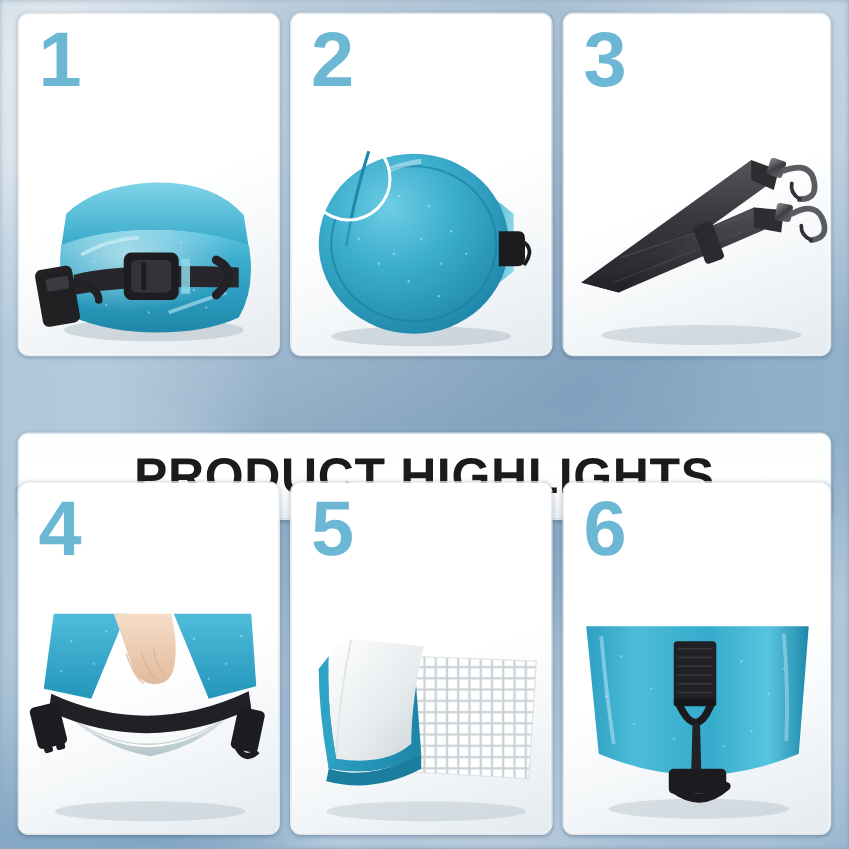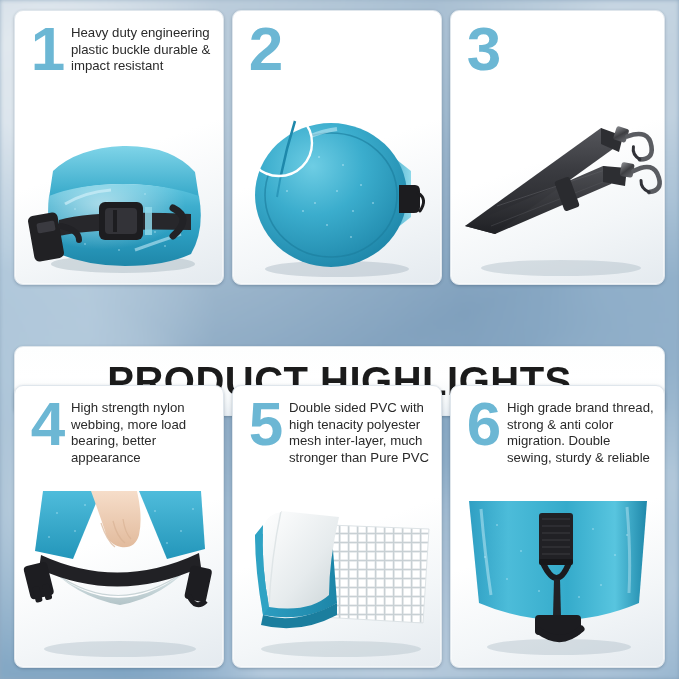--- a/index.html
+++ b/index.html
@@ -83,21 +83,20 @@
 </head>
 <body>
 
 <div id="bg"></div>
 
 <div id="frame">
 
   <div class="card" style="left:14px;top:10px;width:210px;height:275px;">
     <div class="card-head">
       <div class="num">1</div>
-      <div class="desc">Heavy duty engineering plastic buckle durable &amp; impact resistant</div>
     </div>
     <div class="art" style="height:170px;">
       <svg viewBox="0 0 210 170" width="210" height="170">
         <defs>
           <linearGradient id="c1bag" x1="0" y1="0" x2="0" y2="1">
             <stop offset="0%" stop-color="#5fc6e0"></stop>
               <stop offset="28%" stop-color="#3dadcd"></stop>
             <stop offset="62%" stop-color="#2b9dc0"></stop>
               <stop offset="100%" stop-color="#1f87a9"></stop>
           </linearGradient>
@@ -262,21 +261,20 @@
     </div>
   </div>
 
   <div id="banner">
     <div class="bt">PRODUCT HIGHLIGHTS</div>
   </div>
 
   <div class="card" style="left:14px;top:385px;width:210px;height:283px;">
     <div class="card-head">
       <div class="num">4</div>
-      <div class="desc">High strength nylon webbing, more load bearing, better appearance</div>
     </div>
     <div class="art" style="height:180px;">
       <svg viewBox="0 0 210 180" width="210" height="180">
         <defs>
           <linearGradient id="c4bag" x1="0" y1="0" x2="0" y2="1">
             <stop offset="0%" stop-color="#4fbcdb"></stop>
               <stop offset="100%" stop-color="#2396ba"></stop>
           </linearGradient>
           <linearGradient id="c4lin" x1="0" y1="0" x2="0" y2="1">
             <stop offset="0%" stop-color="#e7eff1"></stop>
@@ -324,21 +322,20 @@
           <rect x="0" y="0" width="22" height="34" rx="4" fill="#1d1d21"></rect>
           <path d="M4 30 q10 14 18 2" stroke="#1d1d21" stroke-width="5" fill="none"></path>
         </g>
       </svg>
     </div>
   </div>
 
   <div class="card" style="left:232px;top:385px;width:210px;height:283px;">
     <div class="card-head">
       <div class="num">5</div>
-      <div class="desc">Double sided PVC with high tenacity polyester mesh inter-layer, much stronger than Pure PVC</div>
     </div>
     <div class="art" style="height:168px;">
       <svg viewBox="0 0 210 168" width="210" height="168">
         <defs>
           <linearGradient id="c5top" x1="0" y1="0" x2="1" y2="1">
             <stop offset="0%" stop-color="#ffffff"></stop>
               <stop offset="60%" stop-color="#e6ebed"></stop>
             <stop offset="100%" stop-color="#ccd5d8"></stop>
           </linearGradient>
           <linearGradient id="c5teal" x1="0" y1="0" x2="1" y2="0">
@@ -364,21 +361,20 @@
         <path d="M30 26 Q34 14 48 12" stroke="#ffffff" stroke-width="2" fill="none"></path>
 
         <path d="M22 36 L30 26 Q28 66 36 108 L30 116 Q22 72 22 36 Z" fill="#2fa3c4"></path>
       </svg>
     </div>
   </div>
 
   <div class="card" style="left:450px;top:385px;width:215px;height:283px;">
     <div class="card-head">
       <div class="num">6</div>
-      <div class="desc">High grade brand thread, strong &amp; anti color migration. Double sewing, sturdy &amp; reliable</div>
     </div>
     <div class="art" style="height:172px;">
       <svg viewBox="0 0 215 172" width="215" height="172">
         <defs>
           <linearGradient id="c6bag" x1="0" y1="0" x2="1" y2="0">
             <stop offset="0%" stop-color="#2f9fc3"></stop>
               <stop offset="22%" stop-color="#4cbcd9"></stop>
             <stop offset="55%" stop-color="#35abcb"></stop>
               <stop offset="82%" stop-color="#58c5df"></stop>
             <stop offset="100%" stop-color="#1f88aa"></stop>

